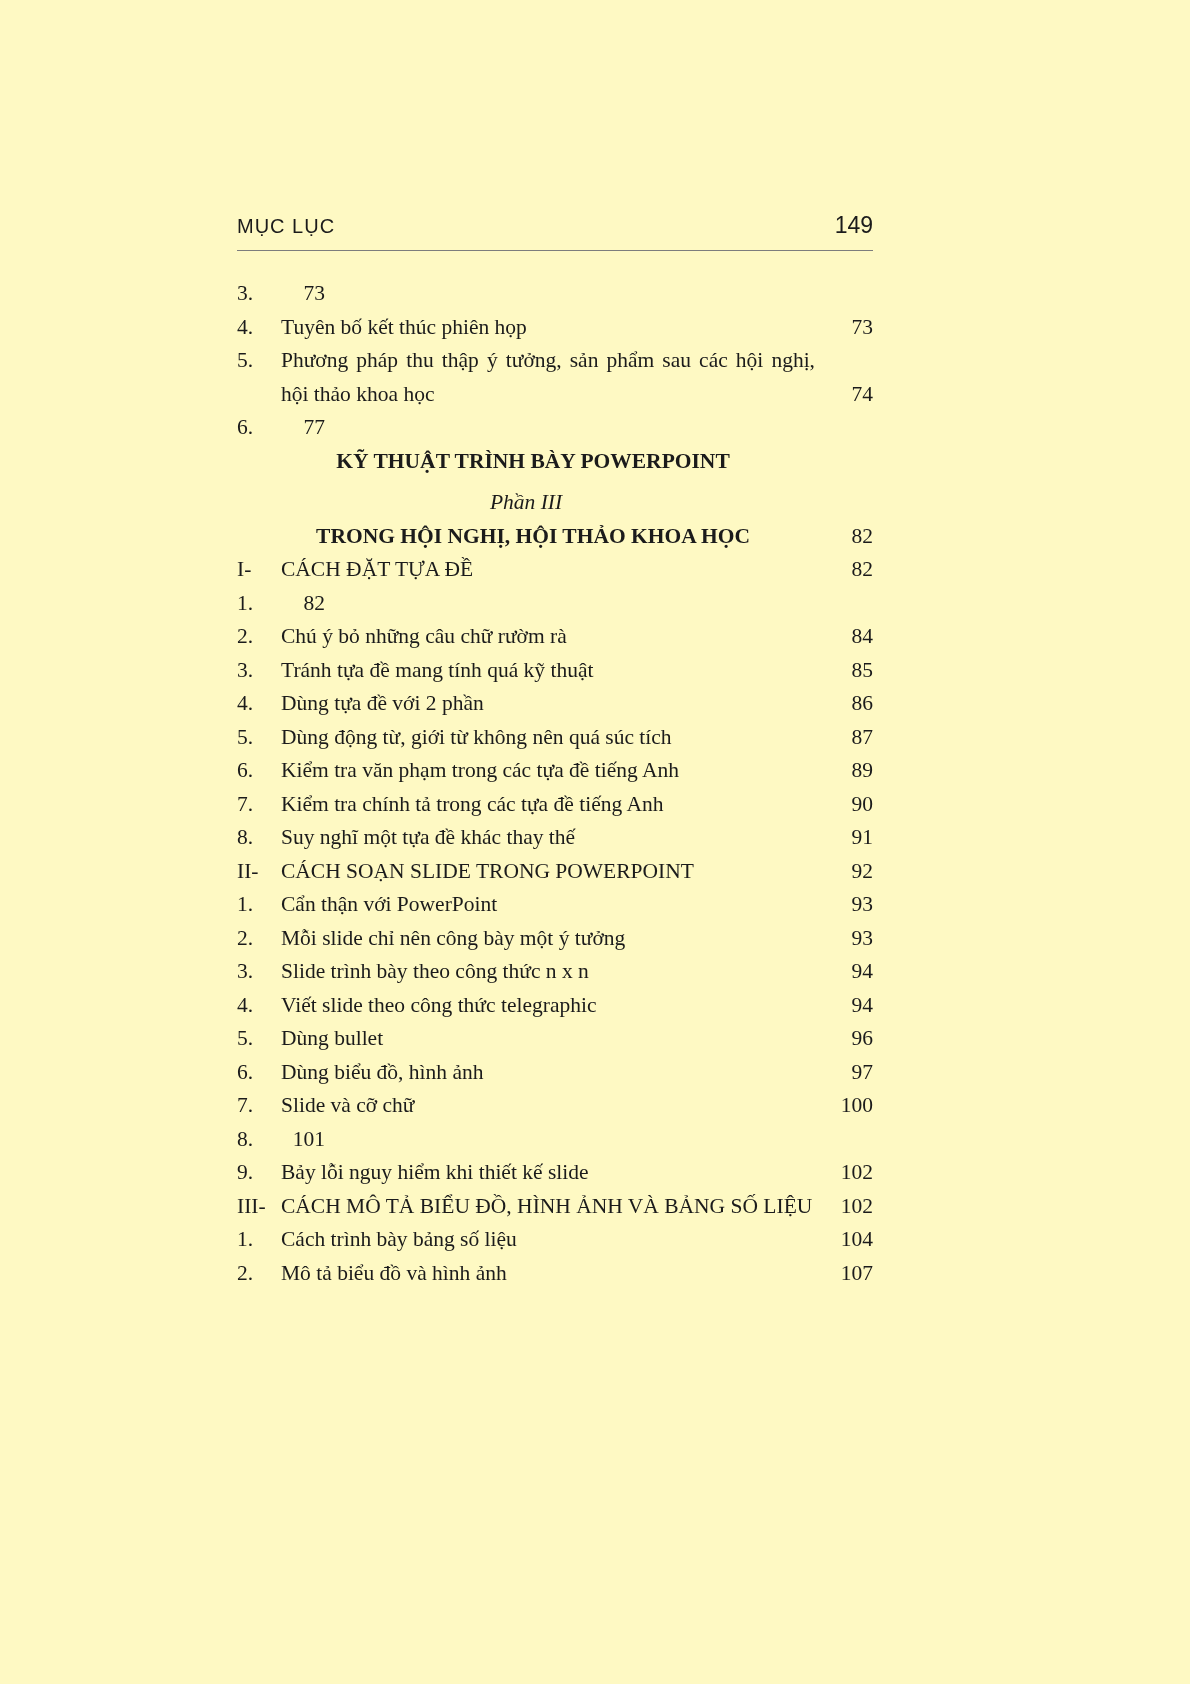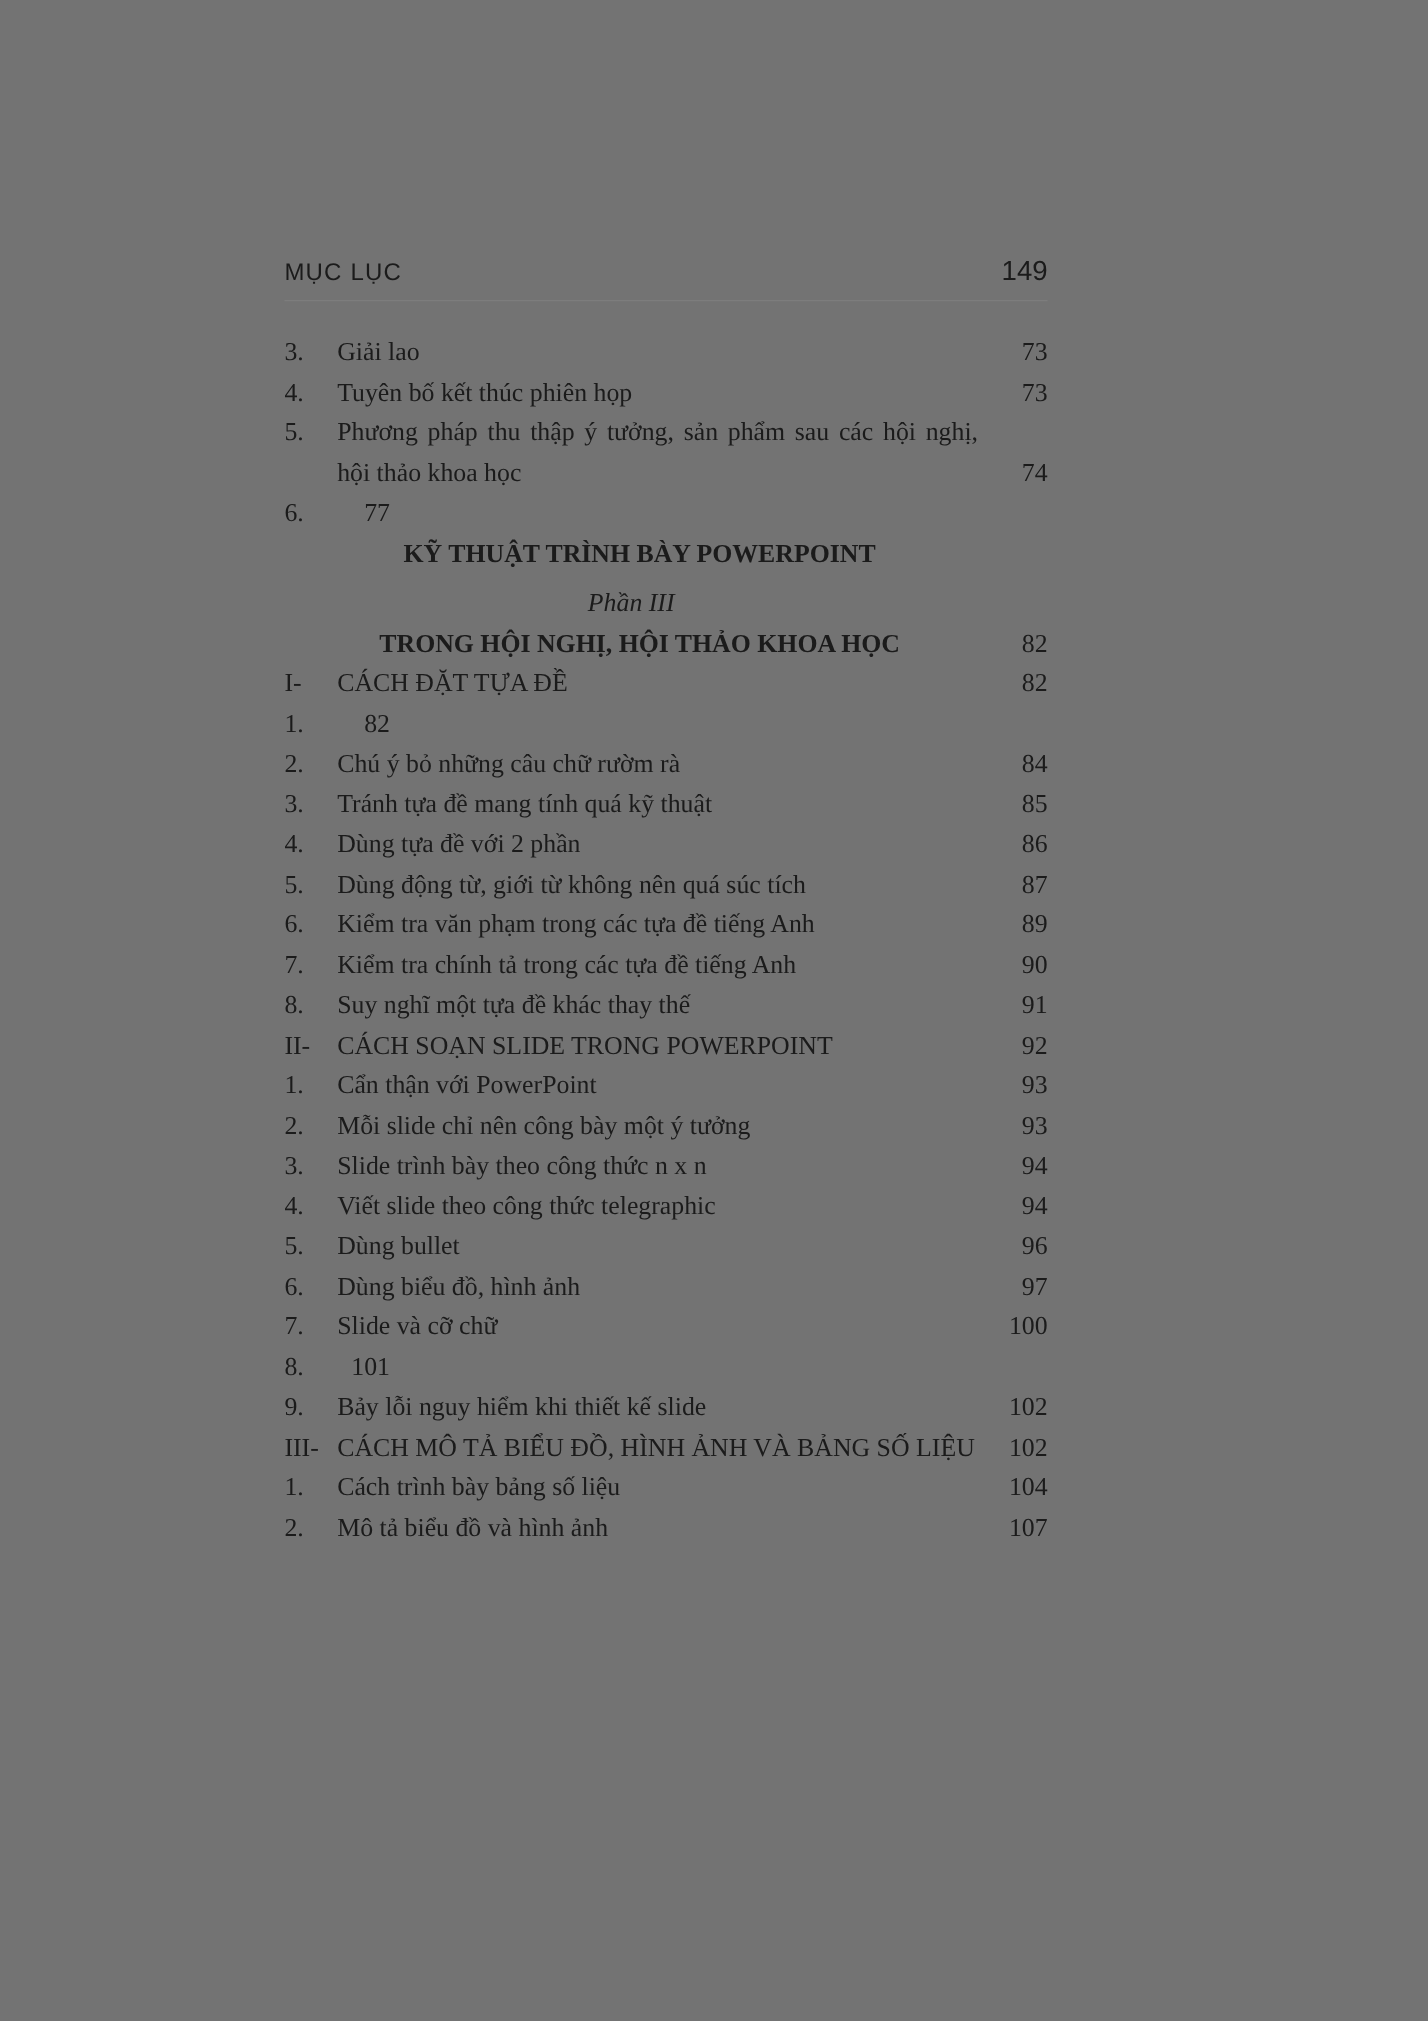--- a/index.html
+++ b/index.html
@@ -4,21 +4,21 @@
 <style>
   html, body {
     margin: 0;
     padding: 0;
     background: #ffffff;
   }
   .page {
     position: relative;
     width: 1190px;
     height: 1684px;
-    background: #737373;
+    background: #fef9c3;
     font-family: "Liberation Serif", serif;
     color: #1b1b1b;
     overflow: hidden;
   }
   .content {
     position: absolute;
     left: 237px;
     top: 212px;
     width: 636px;
   }
@@ -86,21 +86,20 @@
   <div class="content">
 
     <div class="header">
       <span class="header-title">MỤC LỤC</span>
       <span class="header-page">149</span>
     </div>
 
     <div class="toc">
         <div class="toc-row item">
           <span class="col-num">3.</span>
-          <span class="col-label">Giải lao</span>
           <span class="col-page">73</span>
         </div>
         <div class="toc-row item">
           <span class="col-num">4.</span>
           <span class="col-label">Tuyên bố kết thúc phiên họp</span>
           <span class="col-page">73</span>
         </div>
         <div class="toc-row item">
           <span class="col-num">5.</span>
           <span class="col-label">Phương pháp thu thập ý tưởng, sản phẩm sau các hội nghị, hội thảo khoa học</span>

